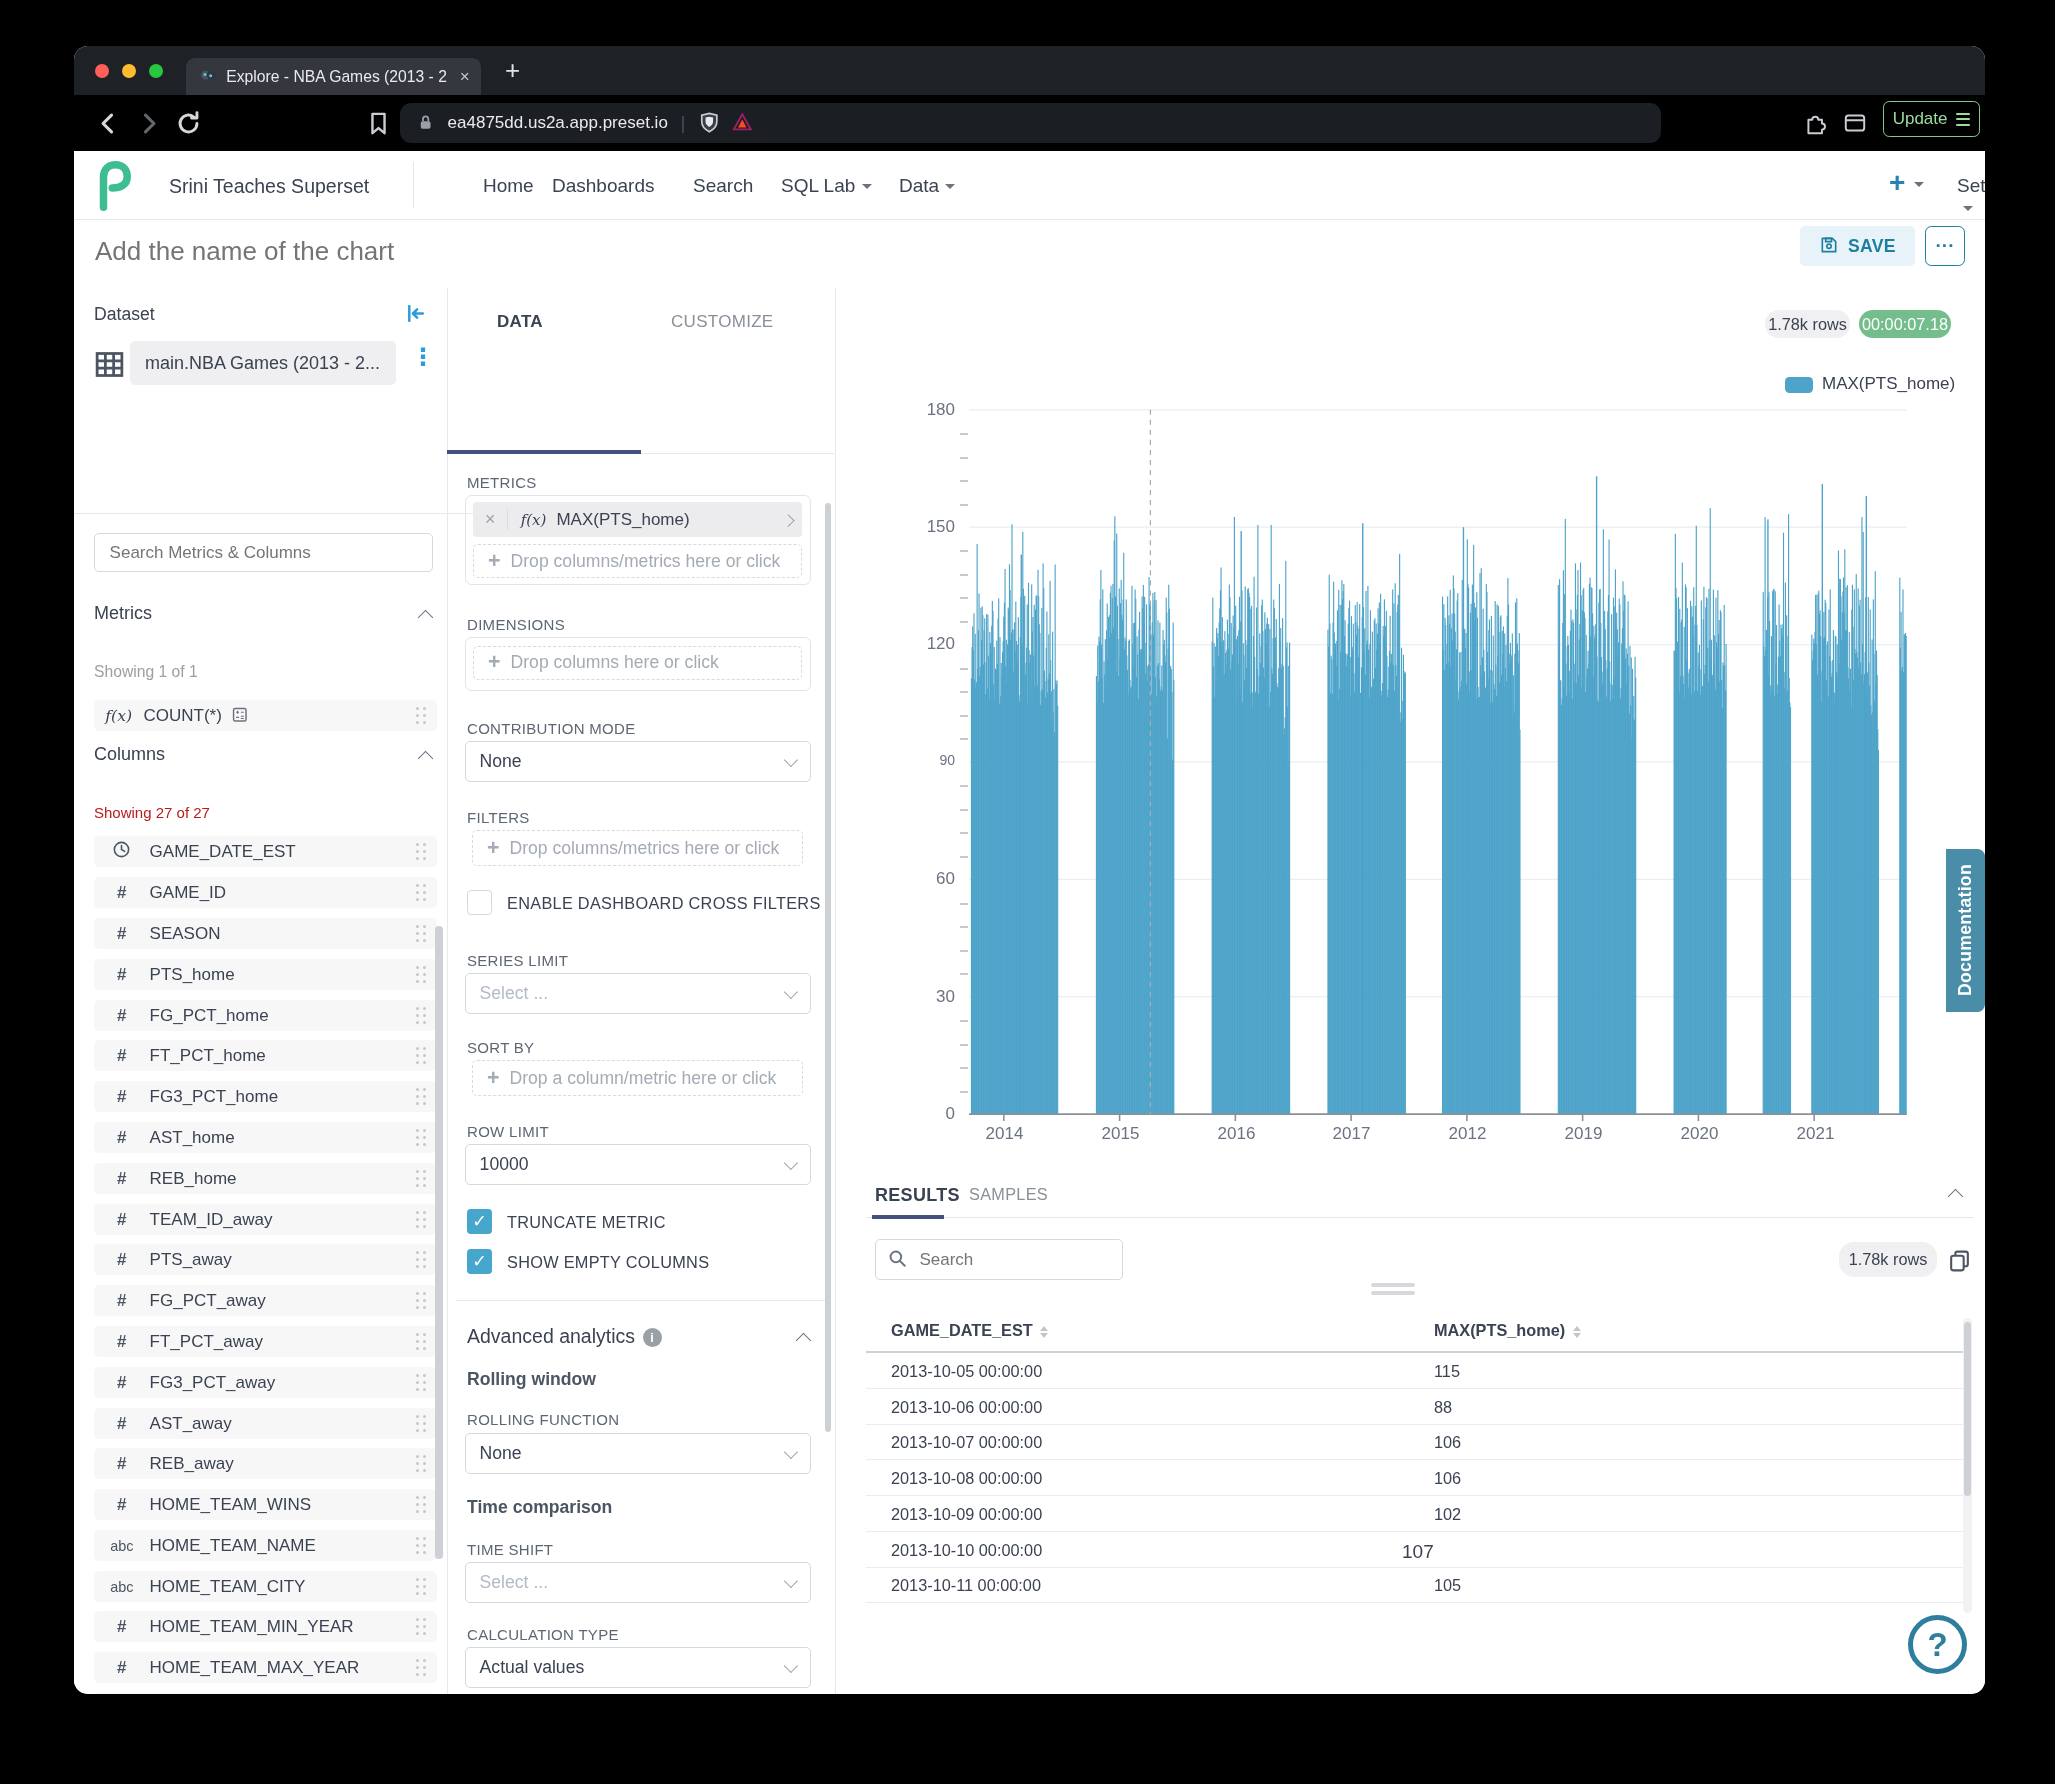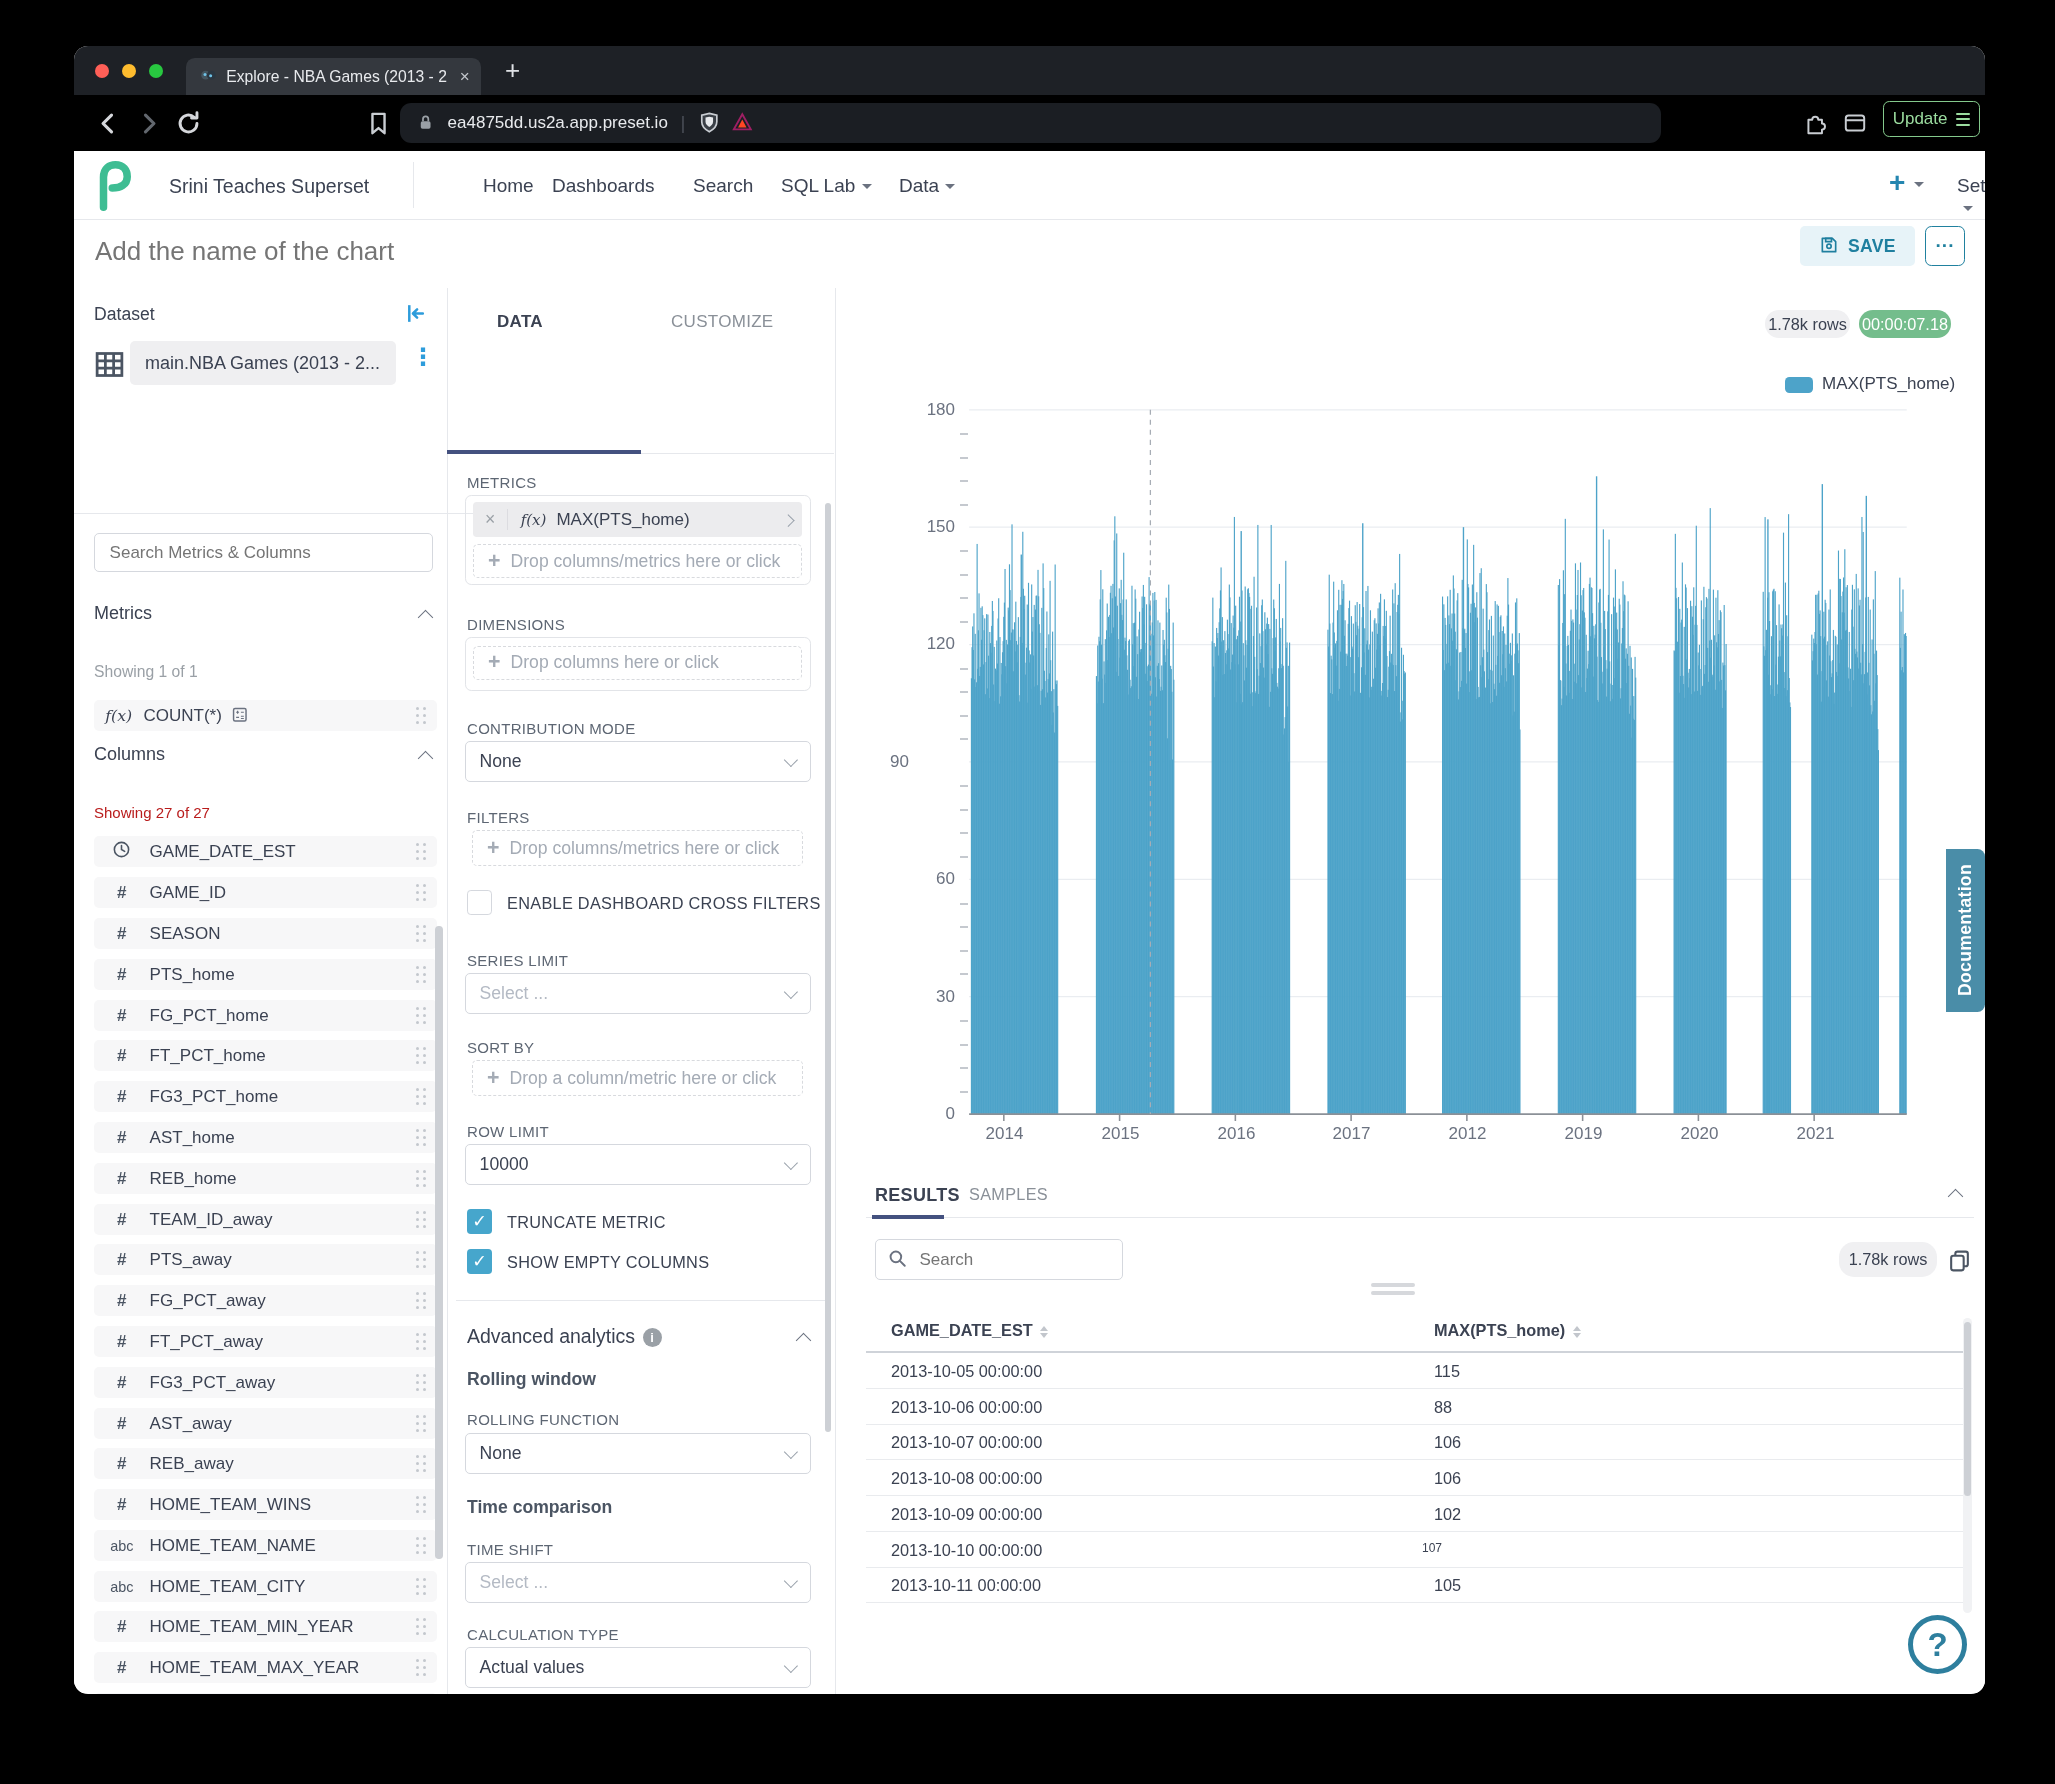--- a/index.html
+++ b/index.html
@@ -587,21 +587,21 @@
     <div class="pill abs" style="left:1691px;top:159px;width:85px;height:28px;background:#f0f0f2;color:#3b4252">1.78k rows</div>
     <div class="pill abs" style="left:1785px;top:159px;width:92px;height:28px;background:#74BD8C;color:#fff">00:00:07.18</div>
 
     <div class="abs" style="left:1711px;top:226px;width:28px;height:16.3px;background:#4DA3C9;border-radius:4.4px"></div>
     <span class="abs" style="left:1748px;top:223px;font-size:17px;color:#3b4252">MAX(PTS_home)</span>
 
     <div id="y-axis">
         <div style="position:absolute;left:816px;top:953px;width:65px;text-align:right;font-size:17px;color:#6b7280">0</div>
         <div style="position:absolute;left:816px;top:836px;width:65px;text-align:right;font-size:17px;color:#6b7280">30</div>
         <div style="position:absolute;left:816px;top:718px;width:65px;text-align:right;font-size:17px;color:#6b7280">60</div>
-        <div style="position:absolute;left:816px;top:601px;width:65px;text-align:left;font-size:17px;color:#6b7280">90</div>
+        <div style="position:absolute;left:816px;top:601px;width:65px;text-align:right;font-size:14px;color:#6b7280">90</div>
         <div style="position:absolute;left:816px;top:483px;width:65px;text-align:right;font-size:17px;color:#6b7280">120</div>
         <div style="position:absolute;left:816px;top:366px;width:65px;text-align:right;font-size:17px;color:#6b7280">150</div>
         <div style="position:absolute;left:816px;top:249px;width:65px;text-align:right;font-size:17px;color:#6b7280">180</div>
         <div style="position:absolute;left:886px;top:940px;width:8.2px;height:1.9px;background:#c5c9cf"></div>
         <div style="position:absolute;left:886px;top:916px;width:8.2px;height:1.9px;background:#c5c9cf"></div>
         <div style="position:absolute;left:886px;top:893px;width:8.2px;height:1.9px;background:#c5c9cf"></div>
         <div style="position:absolute;left:886px;top:869px;width:8.2px;height:1.9px;background:#c5c9cf"></div>
         <div style="position:absolute;left:886px;top:822px;width:8.2px;height:1.9px;background:#c5c9cf"></div>
         <div style="position:absolute;left:886px;top:799px;width:8.2px;height:1.9px;background:#c5c9cf"></div>
         <div style="position:absolute;left:886px;top:775px;width:8.2px;height:1.9px;background:#c5c9cf"></div>
@@ -1708,21 +1708,21 @@
         <div style="position:absolute;left:792px;top:1309px;width:1097px;height:36px;border-bottom:1.3px solid #e9ebee;box-sizing:border-box">
           <span style="position:absolute;left:25px;top:8.8px;font-size:16.3px;color:#3b4252">2013-10-08 00:00:00</span>
           <span style="position:absolute;left:568px;top:8.8px;font-size:16.3px;color:#3b4252">106</span>
         </div>
         <div style="position:absolute;left:792px;top:1345px;width:1097px;height:36px;border-bottom:1.3px solid #e9ebee;box-sizing:border-box">
           <span style="position:absolute;left:25px;top:8.8px;font-size:16.3px;color:#3b4252">2013-10-09 00:00:00</span>
           <span style="position:absolute;left:568px;top:8.8px;font-size:16.3px;color:#3b4252">102</span>
         </div>
         <div style="position:absolute;left:792px;top:1381px;width:1097px;height:36px;border-bottom:1.3px solid #e9ebee;box-sizing:border-box">
           <span style="position:absolute;left:25px;top:8.8px;font-size:16.3px;color:#3b4252">2013-10-10 00:00:00</span>
-          <span style="position:absolute;left:556px;top:8.8px;font-size:12px;color:#3b4252">107</span>
+          <span style="position:absolute;left:536px;top:8.8px;font-size:19px;color:#3b4252">107</span>
         </div>
         <div style="position:absolute;left:792px;top:1416px;width:1097px;height:36px;border-bottom:1.3px solid #e9ebee;box-sizing:border-box">
           <span style="position:absolute;left:25px;top:8.8px;font-size:16.3px;color:#3b4252">2013-10-11 00:00:00</span>
           <span style="position:absolute;left:568px;top:8.8px;font-size:16.3px;color:#3b4252">105</span>
         </div>
       </div>
 
     <div class="abs" style="left:1889px;top:1167px;width:8.8px;height:295px;background:#f1f2f4;border-radius:4.4px">
       <div class="scroll-thumb" style="left:1.3px;top:3.8px;width:6.3px;height:174px"></div>
     </div>

